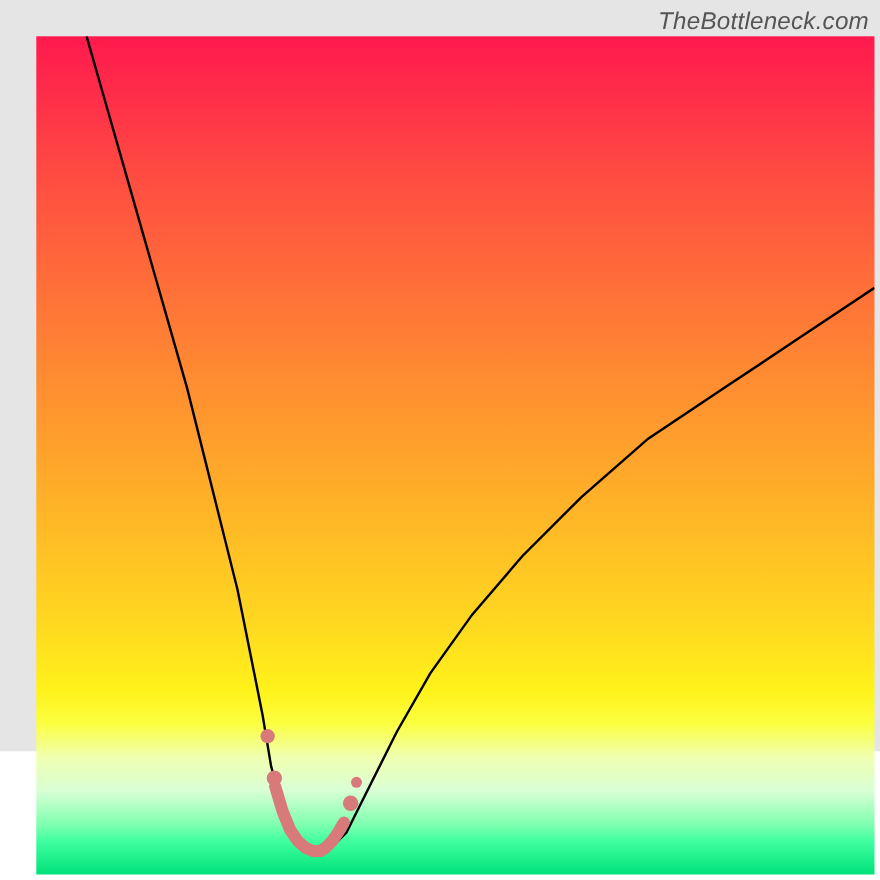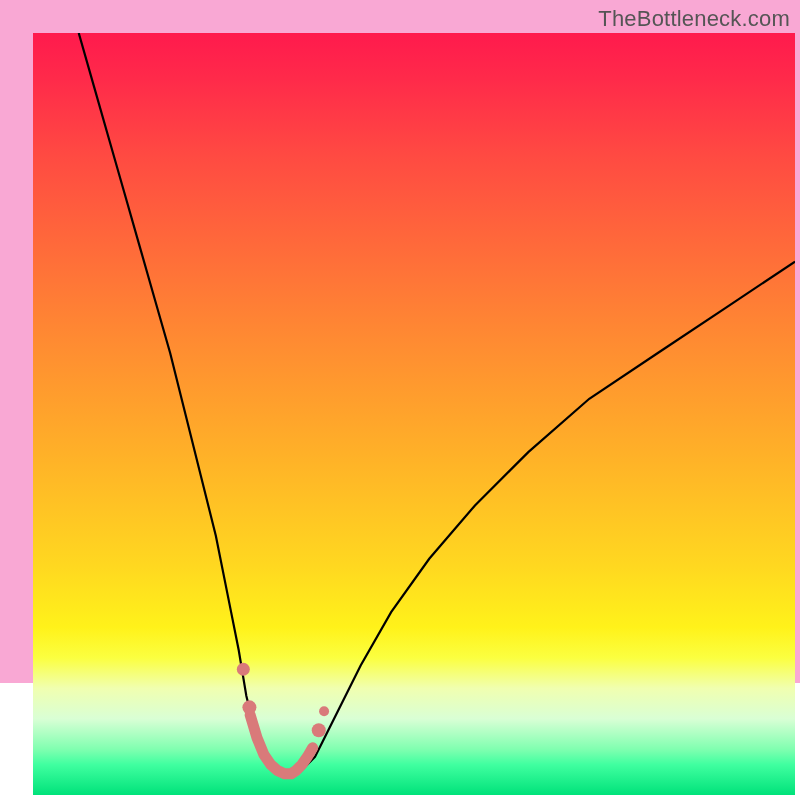--- a/index.html
+++ b/index.html
@@ -6,23 +6,24 @@
     margin: 0;
     padding: 0;
     width: 800px;
     height: 800px;
     overflow: hidden;
     font-family: Arial, Helvetica, sans-serif;
   }
   .frame {
     width: 800px;
     height: 683px;
-    background: #f9a8d4;
+    background: #e5e5e5;
     position: relative;
     box-sizing: border-box;
+    font-style: italic;
   }
   .plot-area {
     position: absolute;
     left: 33px;
     top: 33px;
     width: 762px;
     height: 762px;
     background: linear-gradient(to bottom,
       #ff1a4d 0%,
       #ff2a4a 6%,

